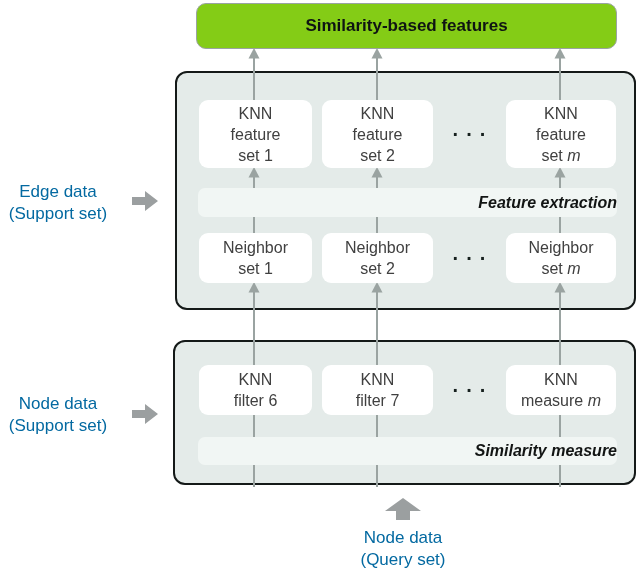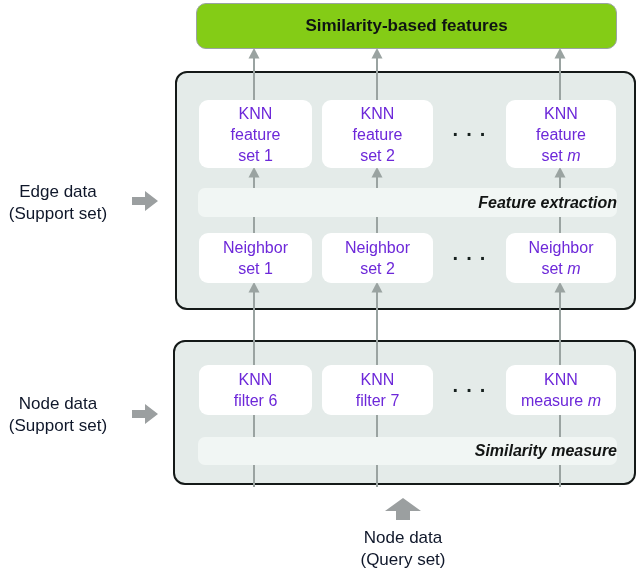--- a/index.html
+++ b/index.html
@@ -33,21 +33,21 @@
     position: absolute;
     background: #ffffff;
     border-radius: 9px;
     display: flex;
     flex-direction: column;
     align-items: center;
     justify-content: center;
     text-align: center;
     font-size: 16px;
     line-height: 21px;
-    color: #6d28d9;
+    color: #404040;
     z-index: 3;
   }
   .whitebox i { font-style: italic; }
 
   
   .bar {
     position: absolute;
     background: #f1f6f4;
     border: 2px dashed #9bab
 a8;
@@ -93,21 +93,21 @@
     color: #0f1413;
     z-index: 3;
   }
 
   
   .side-label {
     position: absolute;
     text-align: center;
     font-size: 17px;
     line-height: 22px;
-    color: #0f172a;
+    color: #0369a1;
     z-index: 3;
   }
 
   .block-arrow { position: absolute; z-index: 3; }
 </style>
 </head>
 <body>
 
 <div id="canvas">
 

